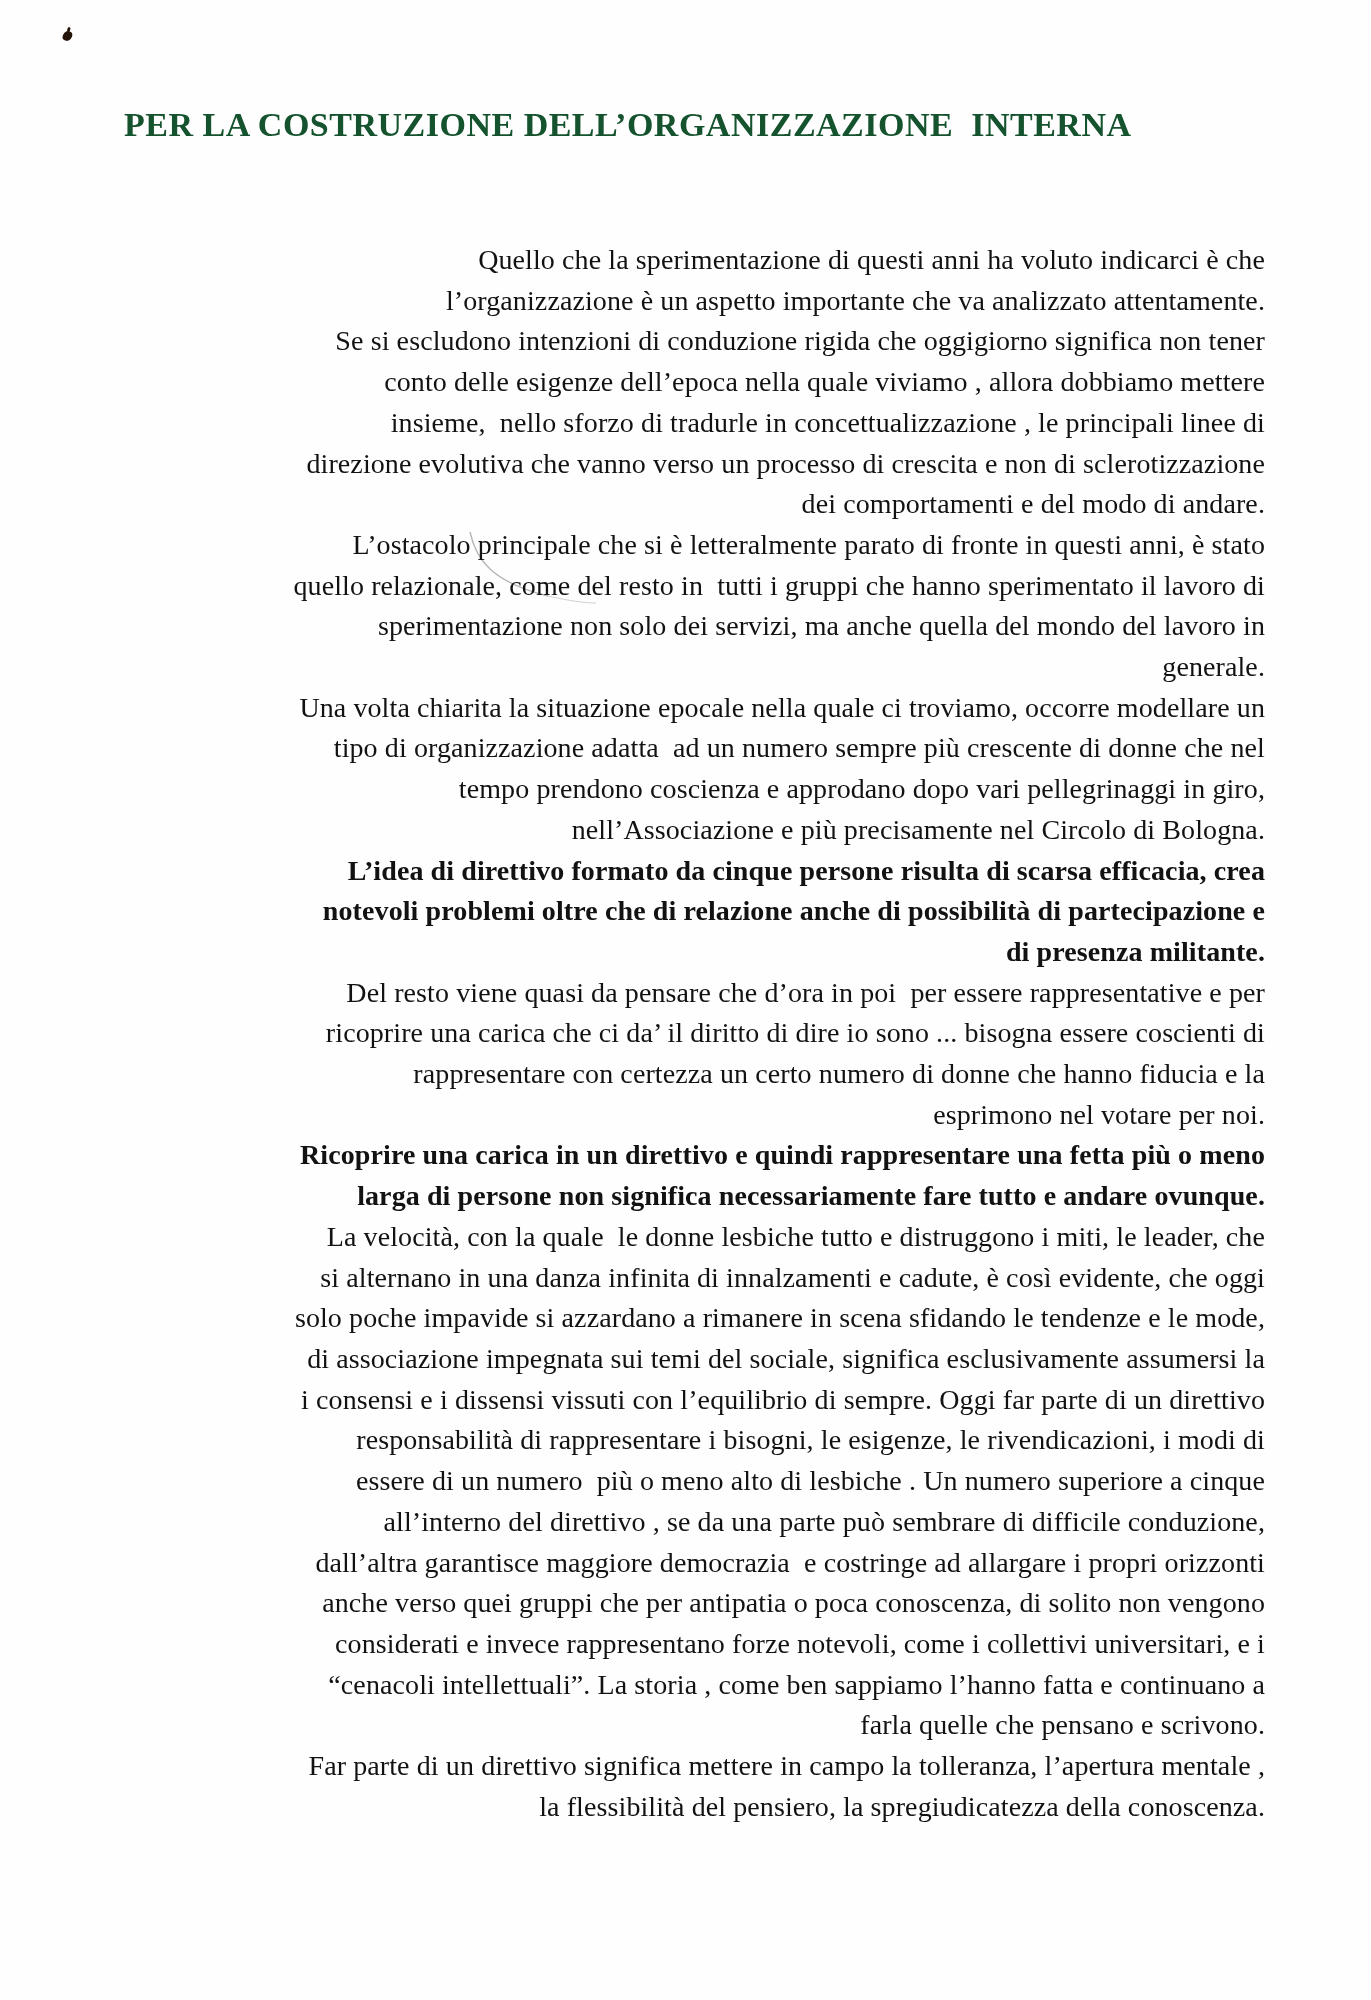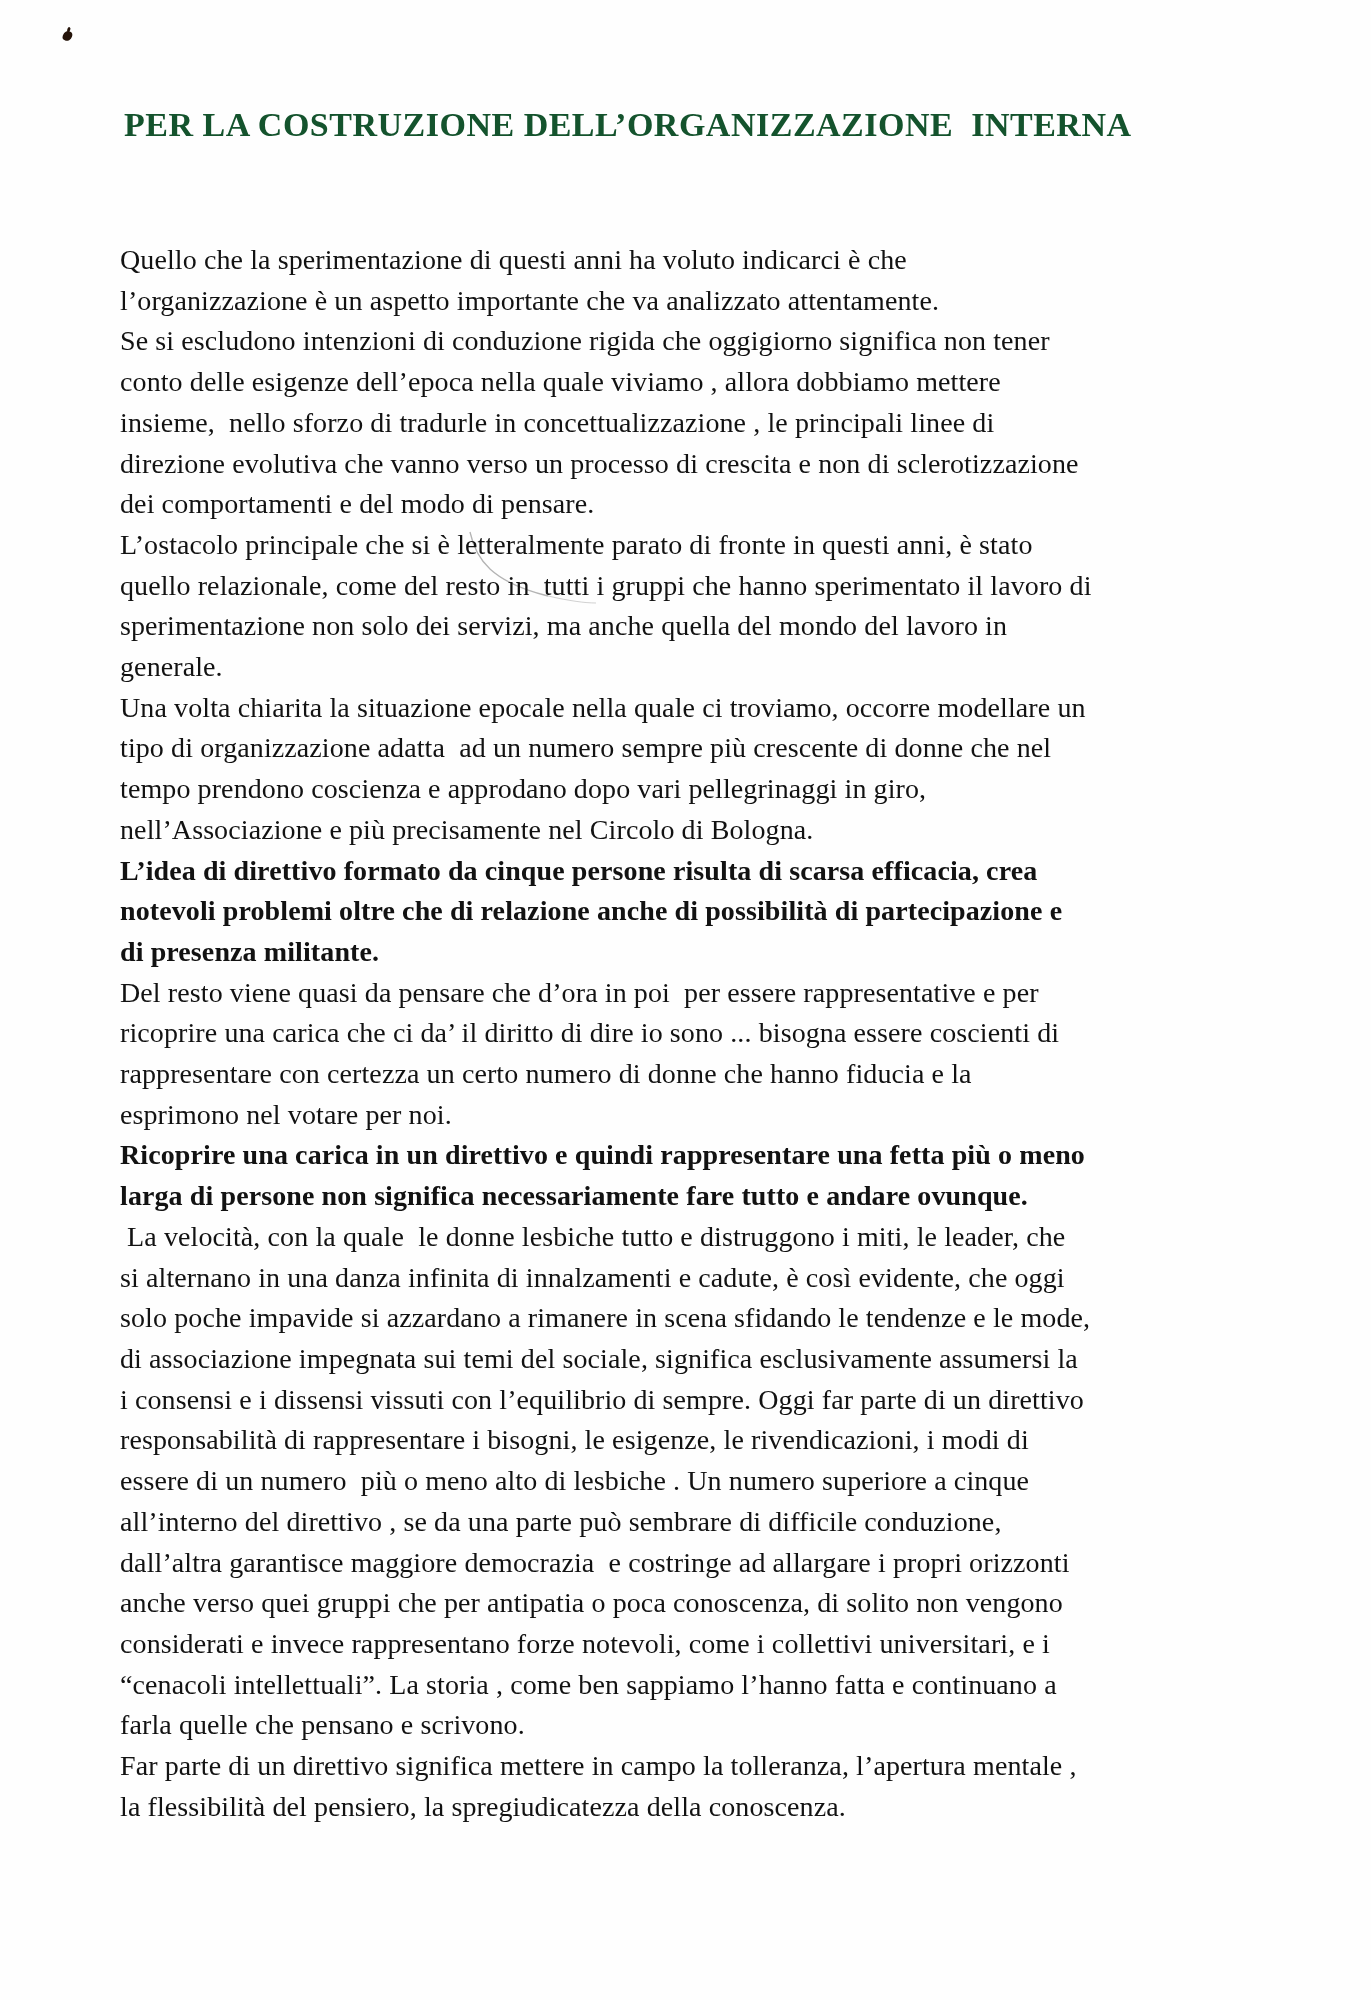--- a/index.html
+++ b/index.html
@@ -30,20 +30,21 @@
     position: absolute;
     left: 120px;
     top: 240px;
     width: 1145px;
     font-size: 28px;
     line-height: 40.7px;
     letter-spacing: 0.1px;
   }
   .line {
     white-space: pre-wrap;
+    text-align: right;
   }
   .line.bold {
     font-weight: bold;
   }
   .ink-speck {
     position: absolute;
     left: 63px;
     top: 31px;
     width: 9px;
     height: 10px;
@@ -84,21 +85,21 @@
 
   <div class="doc-title">PER LA COSTRUZIONE DELL’ORGANIZZAZIONE  INTERNA</div>
 
   <div class="doc-body" id="doc-body">
       <div class="line">Quello che la sperimentazione di questi anni ha voluto indicarci è che</div>
       <div class="line">l’organizzazione è un aspetto importante che va analizzato attentamente.</div>
       <div class="line">Se si escludono intenzioni di conduzione rigida che oggigiorno significa non tener</div>
       <div class="line">conto delle esigenze dell’epoca nella quale viviamo , allora dobbiamo mettere</div>
       <div class="line">insieme,  nello sforzo di tradurle in concettualizzazione , le principali linee di</div>
       <div class="line">direzione evolutiva che vanno verso un processo di crescita e non di sclerotizzazione</div>
-      <div class="line">dei comportamenti e del modo di pensare.</div>
+      <div class="line">dei comportamenti e del modo di andare.</div>
       <div class="line">L’ostacolo principale che si è letteralmente parato di fronte in questi anni, è stato</div>
       <div class="line">quello relazionale, come del resto in  tutti i gruppi che hanno sperimentato il lavoro di</div>
       <div class="line">sperimentazione non solo dei servizi, ma anche quella del mondo del lavoro in</div>
       <div class="line">generale.</div>
       <div class="line">Una volta chiarita la situazione epocale nella quale ci troviamo, occorre modellare un</div>
       <div class="line">tipo di organizzazione adatta  ad un numero sempre più crescente di donne che nel</div>
       <div class="line">tempo prendono coscienza e approdano dopo vari pellegrinaggi in giro,</div>
       <div class="line">nell’Associazione e più precisamente nel Circolo di Bologna.</div>
       <div class="line bold">L’idea di direttivo formato da cinque persone risulta di scarsa efficacia, crea</div>
       <div class="line bold">notevoli problemi oltre che di relazione anche di possibilità di partecipazione e</div>

